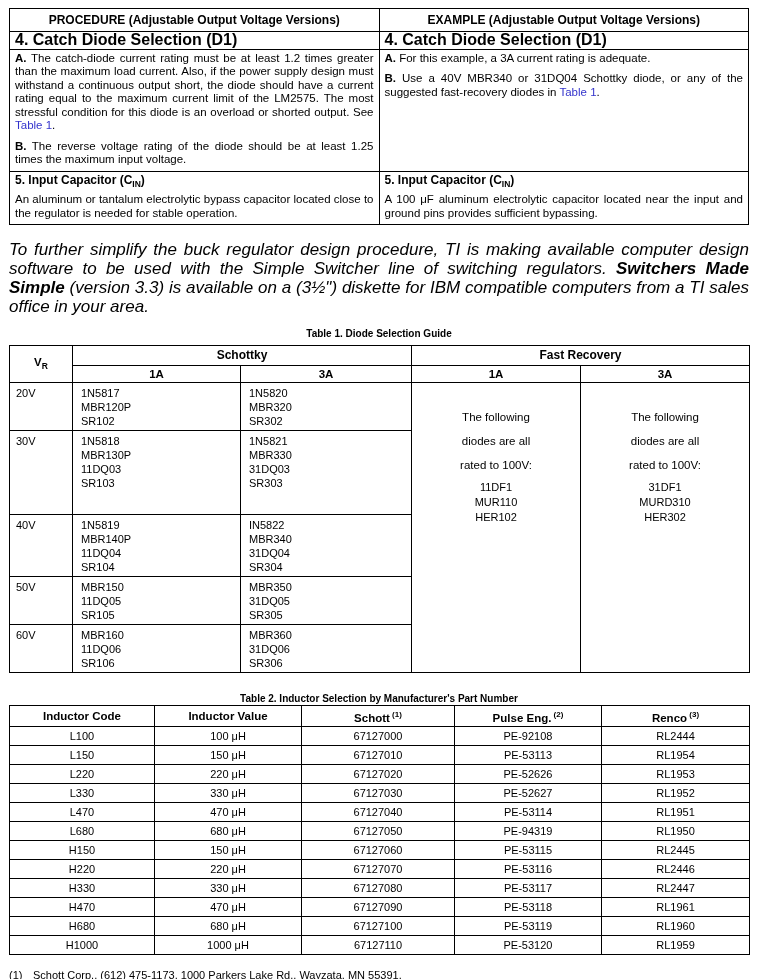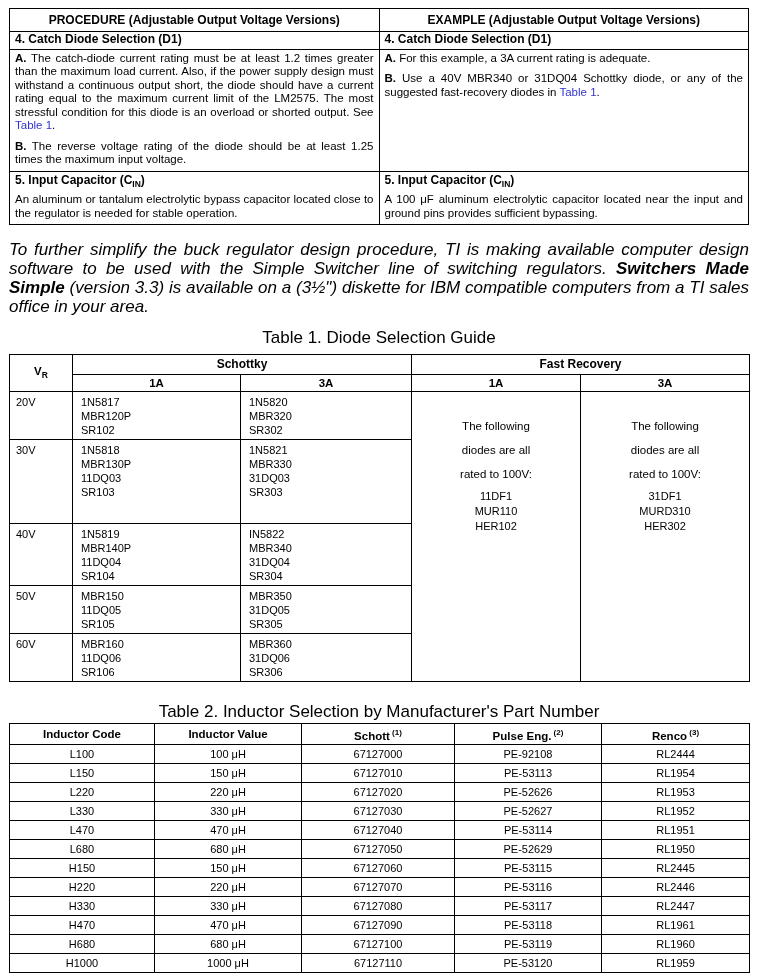--- a/index.html
+++ b/index.html
@@ -14,37 +14,37 @@
   table { border-collapse:collapse; }
   .proc-table { width:740px; table-layout:fixed; }
   .proc-table td {
     border:1px solid #000; vertical-align:top;
     font-size:11.5px; line-height:13.5px; padding:2px 5px 4px 5px;
   }
   .proc-table tr.hdr td {
     text-align:center; font-weight:bold; font-size:12px;
     padding:4px 2px; line-height:14px;
   }
-  .proc-table td.step-title { font-weight:bold; font-size:12px; padding:1px 5px 2px 5px; }
+  .proc-table td.step-title { font-weight:bold; font-size:16px; padding:1px 5px 2px 5px; }
   .proc-table p { margin:0 0 7px 0; text-align:justify; }
   .proc-table p:last-child { margin-bottom:0; }
   .proc-table .ptitle { font-weight:bold; font-size:12px; text-align:left; margin-bottom:2px; }
   b.plbl { font-weight:bold; }
   .link { color:#3333cc; cursor:pointer; }
   sub.cin { font-size:8.5px; font-weight:bold; }
 
   
   .note {
     width:740px; margin:15px 0 0 0;
     font-style:italic; font-size:17px; line-height:19px; text-align:justify;
   }
   .note b { font-weight:bold; }
 
   
-  .tbl-title { width:740px; text-align:center; font-weight:normal; font-size:17px; }
+  .tbl-title { width:740px; text-align:center; font-weight:bold; font-size:10px; }
   .t1-title { margin:12px 0 6px 0; }
   .t2-title { margin:20px 0 1px 0; }
 
   
   .t1 { width:740px; table-layout:fixed; }
   .t1 td { border:1px solid #000; font-size:11px; line-height:14px; vertical-align:top; padding:2px 6px; }
   .t1 td.grp { text-align:center; font-weight:bold; font-size:12px; vertical-align:middle; height:20px; padding:1px; line-height:13px; }
   .t1 td.subhdr { text-align:center; font-weight:bold; font-size:11.5px; vertical-align:middle; height:17px; padding:1px; line-height:12px; }
   .t1 td.vr-hdr { text-align:center; font-weight:bold; font-size:11.5px; vertical-align:middle; }
   .t1 sub { font-size:8.5px; }
@@ -285,21 +285,21 @@
           <td>L470</td>
           <td>470 μH</td>
           <td>67127040</td>
           <td>PE-53114</td>
           <td>RL1951</td>
         </tr>
         <tr>
           <td>L680</td>
           <td>680 μH</td>
           <td>67127050</td>
-          <td>PE-52629</td>
+          <td>PE-94319</td>
           <td>RL1950</td>
         </tr>
         <tr>
           <td>H150</td>
           <td>150 μH</td>
           <td>67127060</td>
           <td>PE-53115</td>
           <td>RL2445</td>
         </tr>
         <tr>

